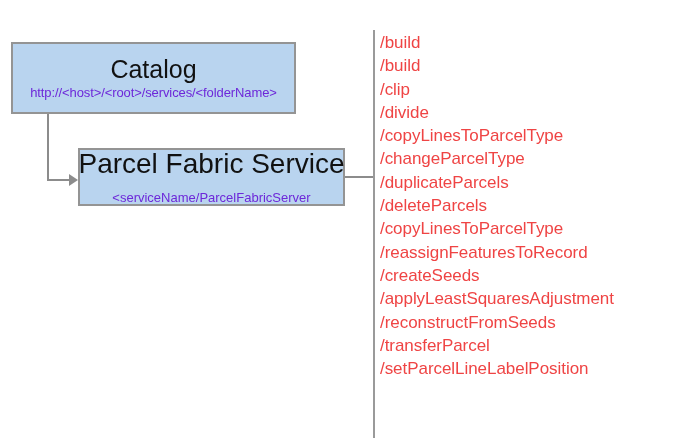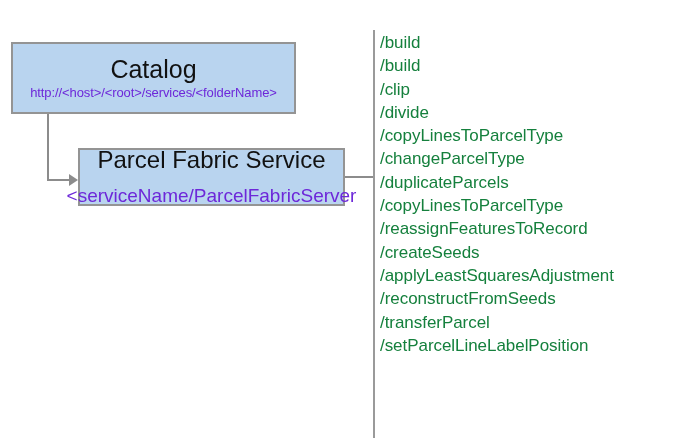--- a/index.html
+++ b/index.html
@@ -59,25 +59,25 @@
     letter-spacing: -0.1px;
   }
 
   #node-service {
     left: 78px;
     top: 148px;
     width: 267px;
     height: 58px;
   }
   #node-service .node-title {
-    font-size: 24px;
+    font-size: 28px;
     margin-bottom: 13px;
   }
   #node-service .node-subtitle {
-    font-size: 19px;
+    font-size: 13px;
   }
 
   
   .conn {
     position: absolute;
     background: #8c8c8c;
   }
   
   #conn-v {
     left: 47px;
@@ -123,21 +123,21 @@
   #ops-list {
     position: absolute;
     left: 380px;
     top: 31px;
     width: 305px;
     margin: 0;
     padding: 0;
     list-style: none;
   }
   #ops-list li {
-    color: #15803d;
+    color: #ef4444;
     font-size: 17px;
     line-height: 23.3px;
     white-space: nowrap;
     letter-spacing: -0.05px;
   }
 </style>
 </head>
 <body>
 
 <div id="diagram">
@@ -160,20 +160,21 @@
 
   <div id="ops-rule"></div>
   <ul id="ops-list">
       <li>/build</li>
       <li>/build</li>
       <li>/clip</li>
       <li>/divide</li>
       <li>/copyLinesToParcelType</li>
       <li>/changeParcelType</li>
       <li>/duplicateParcels</li>
+      <li>/deleteParcels</li>
       <li>/copyLinesToParcelType</li>
       <li>/reassignFeaturesToRecord</li>
       <li>/createSeeds</li>
       <li>/applyLeastSquaresAdjustment</li>
       <li>/reconstructFromSeeds</li>
       <li>/transferParcel</li>
       <li>/setParcelLineLabelPosition</li>
     </ul>
 
 </div>

